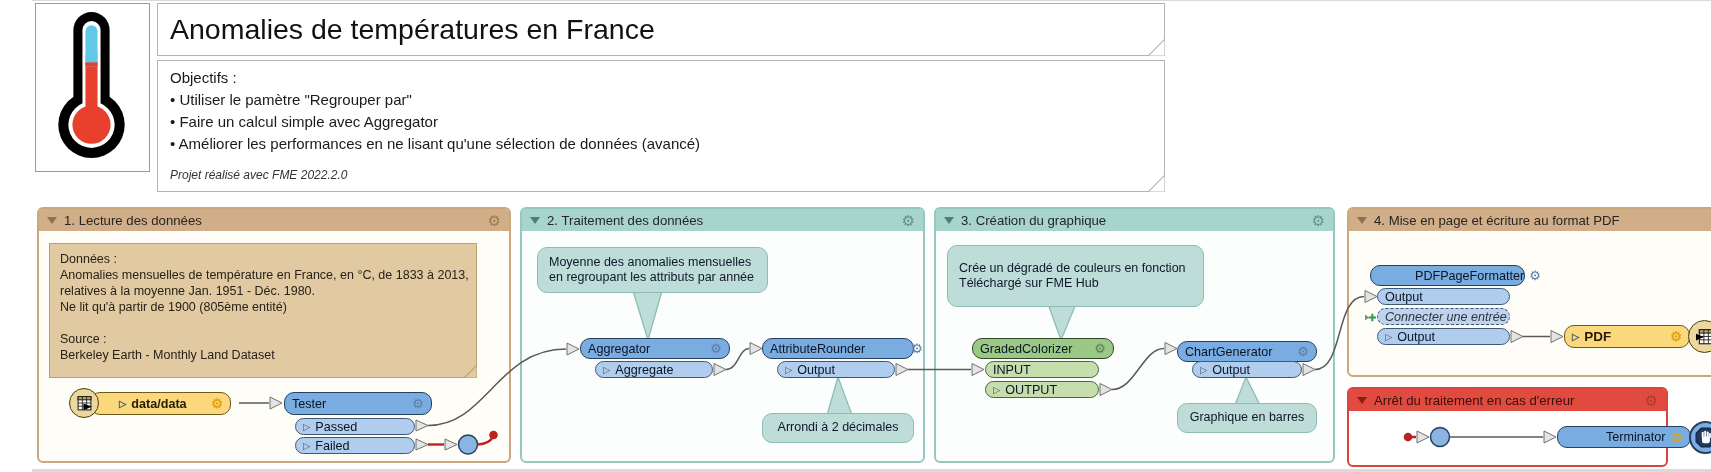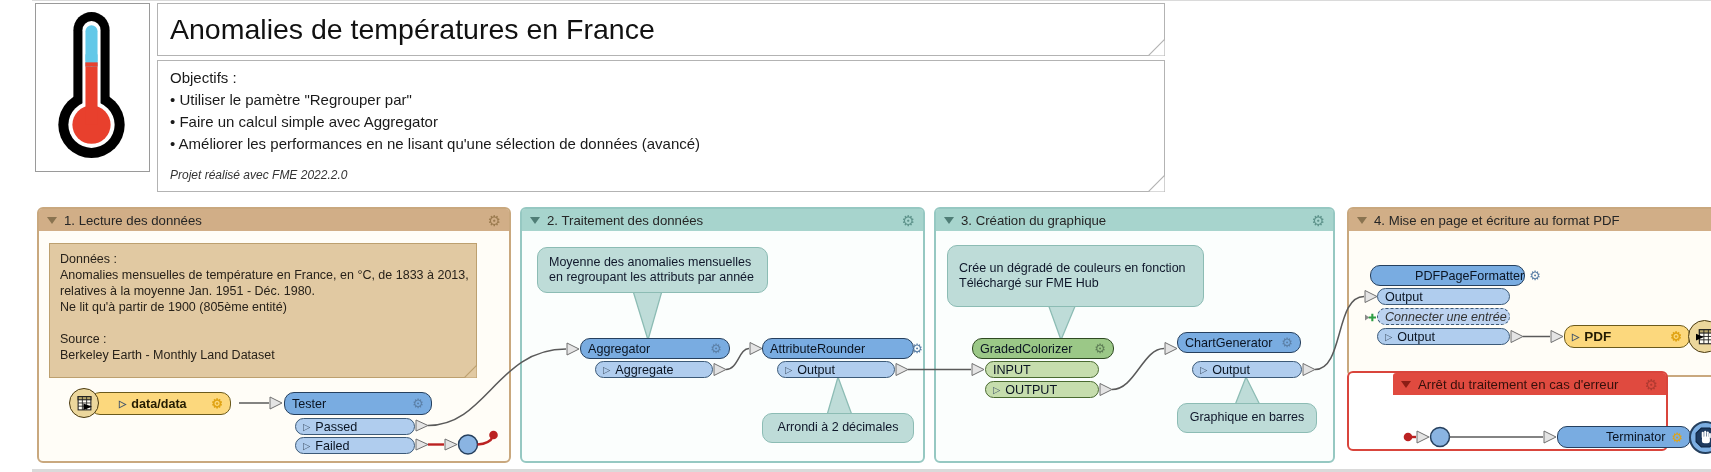--- a/index.html
+++ b/index.html
@@ -112,21 +112,21 @@
   </div>
 
   <div class="panel p-tan" style="left:1315px;top:207px;width:387px;height:170px;">
     <div class="panel-header">
       <span class="tri-down" style="border-top-color:#8a7350;"></span>
       <span>4. Mise en page et écriture au format PDF</span>
       <span class="gear gear-tan">⚙</span>
     </div>
   </div>
 
-  <div class="panel p-red" style="left:1315px;top:371px;width:321px;height:80px;padding-left:44px;">
+  <div class="panel p-red" style="left:1315px;top:387px;width:321px;height:80px;">
     <div class="panel-header">
       <span class="tri-down" style="border-top-color:#8c1d15;"></span>
       <span>Arrêt du traitement en cas d'erreur</span>
       <span class="gear gear-red">⚙</span>
     </div>
   </div>
 
   <svg id="wires" width="1711" height="472">
 
     <polygon points="601,291 630,291 616,340" fill="#bedcd8" stroke="#8cbcb4" stroke-width="1.3"></polygon>
@@ -253,21 +253,21 @@
     <span class="ngear gear-green">⚙</span>
   </div>
   <div class="port po-green" style="left:953px;top:361px;width:114px;height:17px;">
     <span>INPUT</span>
   </div>
   <div class="port po-green" style="left:953px;top:381px;width:114px;height:17px;">
     <span class="ptri">▷</span>
     <span>OUTPUT</span>
   </div>
 
-  <div class="node n-blue" style="left:1145px;top:332px;width:124px;height:21px;">
+  <div class="node n-blue" style="left:1145px;top:341px;width:140px;height:21px;">
     <span>ChartGenerator</span>
     <span class="ngear gear-blue">⚙</span>
   </div>
   <div class="port po-blue" style="left:1160px;top:361px;width:110px;height:17px;">
     <span class="ptri">▷</span>
     <span>Output</span>
   </div>
 
   <div class="bubble" style="left:1145px;top:403px;width:140px;height:30px;align-items:center;">
     <div>Graphique en barres</div>

